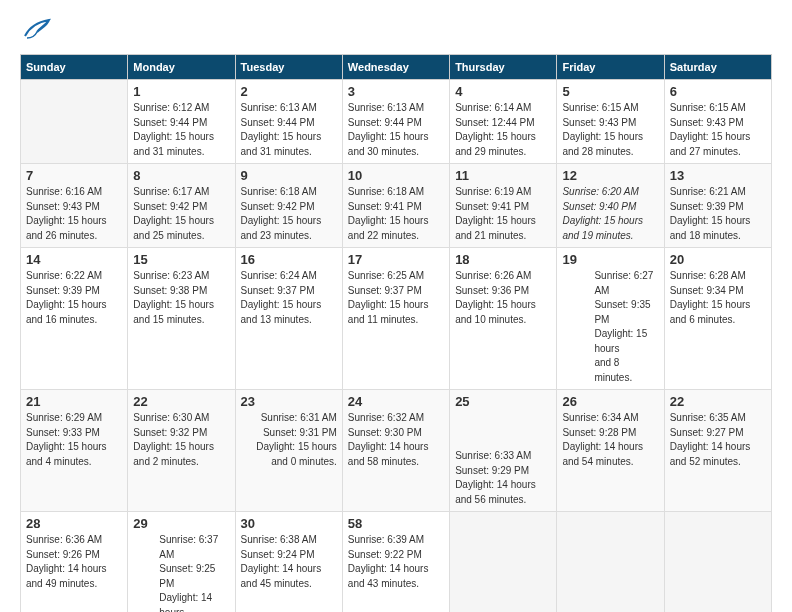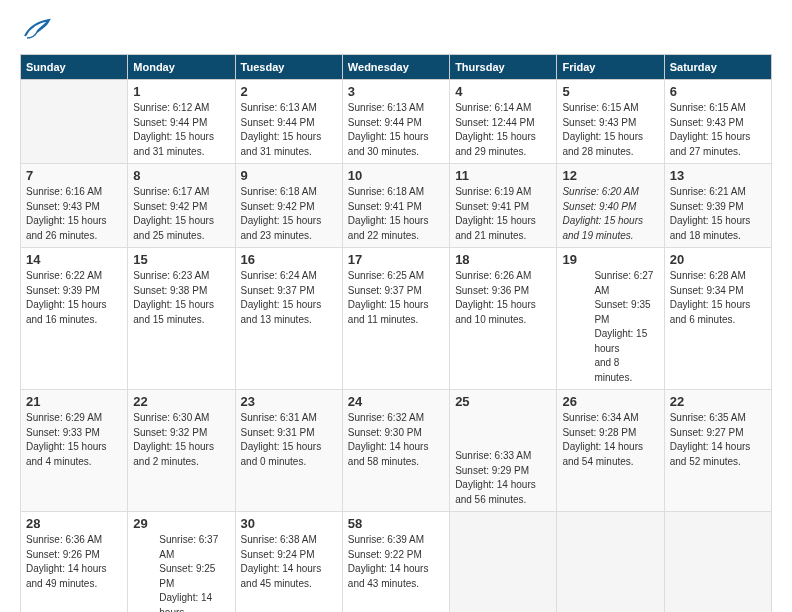--- a/index.html
+++ b/index.html
@@ -276,21 +276,21 @@
           </td>
           <td>
             <span class="day-num">22</span>
             <div class="cell-text" style="white-space: pre-line;">Sunrise: 6:30 AM
 Sunset: 9:32 PM
 Daylight: 15 hours
 and 2 minutes.</div>
           </td>
           <td>
             <span class="day-num">23</span>
-            <div class="cell-text" style="white-space: pre-line;">Sunrise: 6:31 AM
+            <div class="cell-text" style="white-space: pre-line; text-align: right;">Sunrise: 6:31 AM
 Sunset: 9:31 PM
 Daylight: 15 hours
 and 0 minutes.</div>
           </td>
           <td>
             <span class="day-num">24</span>
             <div class="cell-text" style="white-space: pre-line;">Sunrise: 6:32 AM
 Sunset: 9:30 PM
 Daylight: 14 hours
 and 58 minutes.</div>

